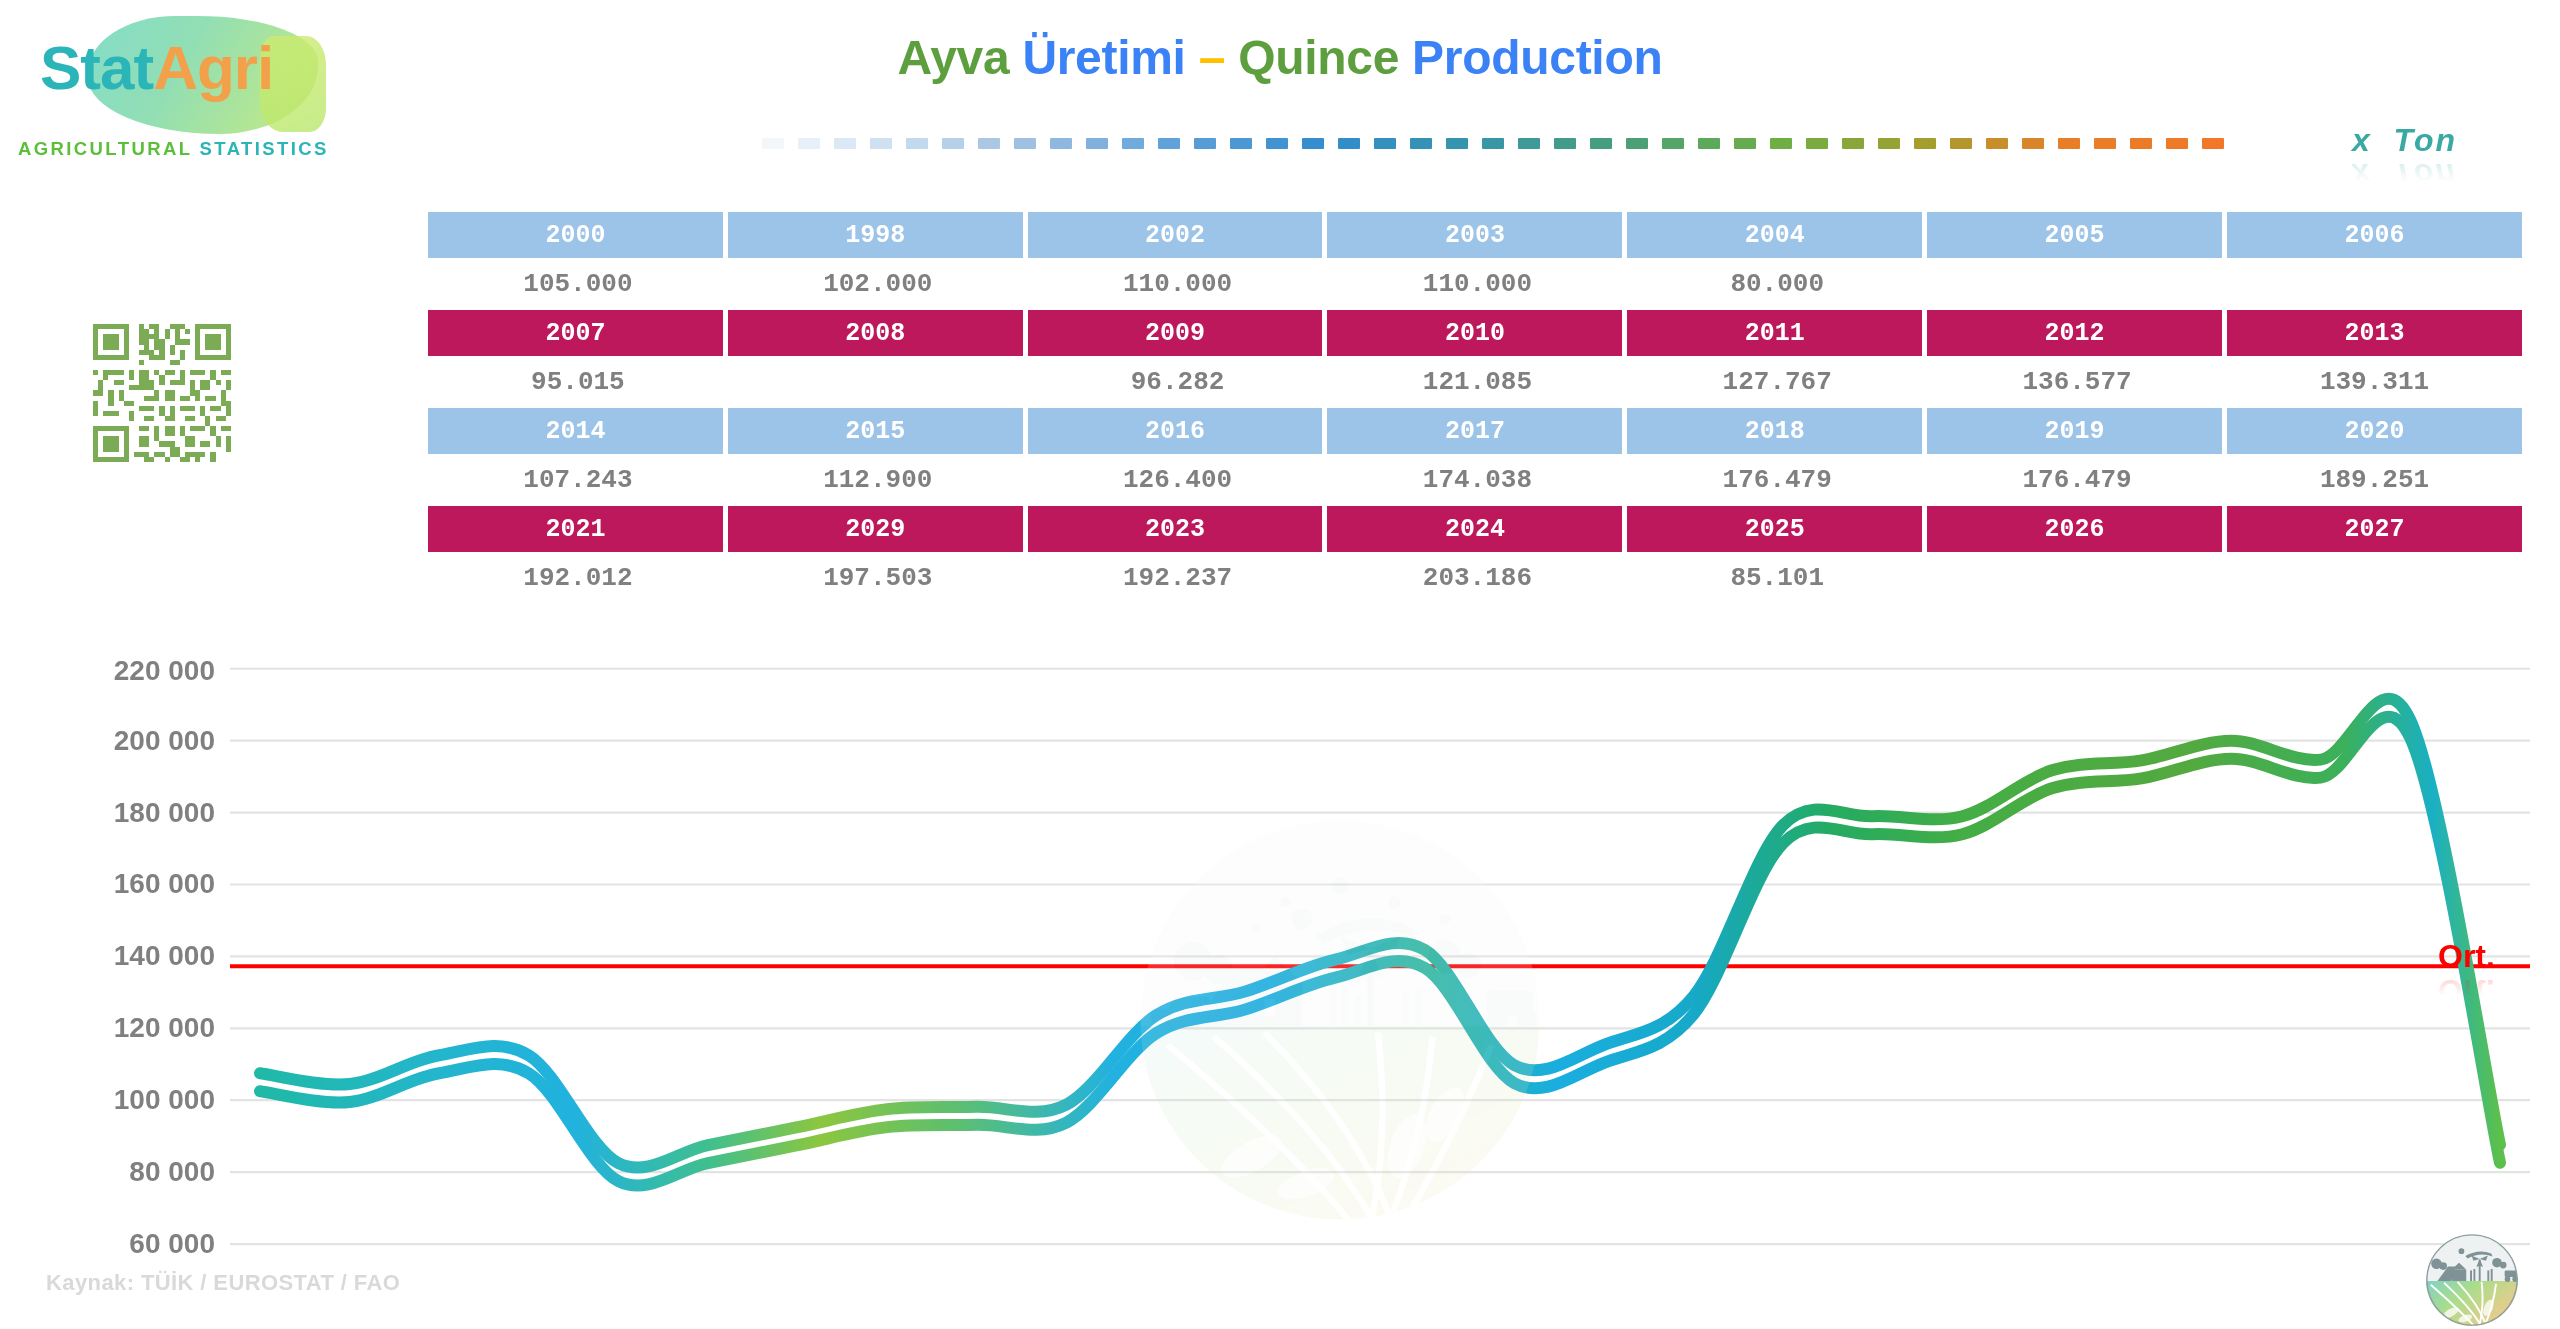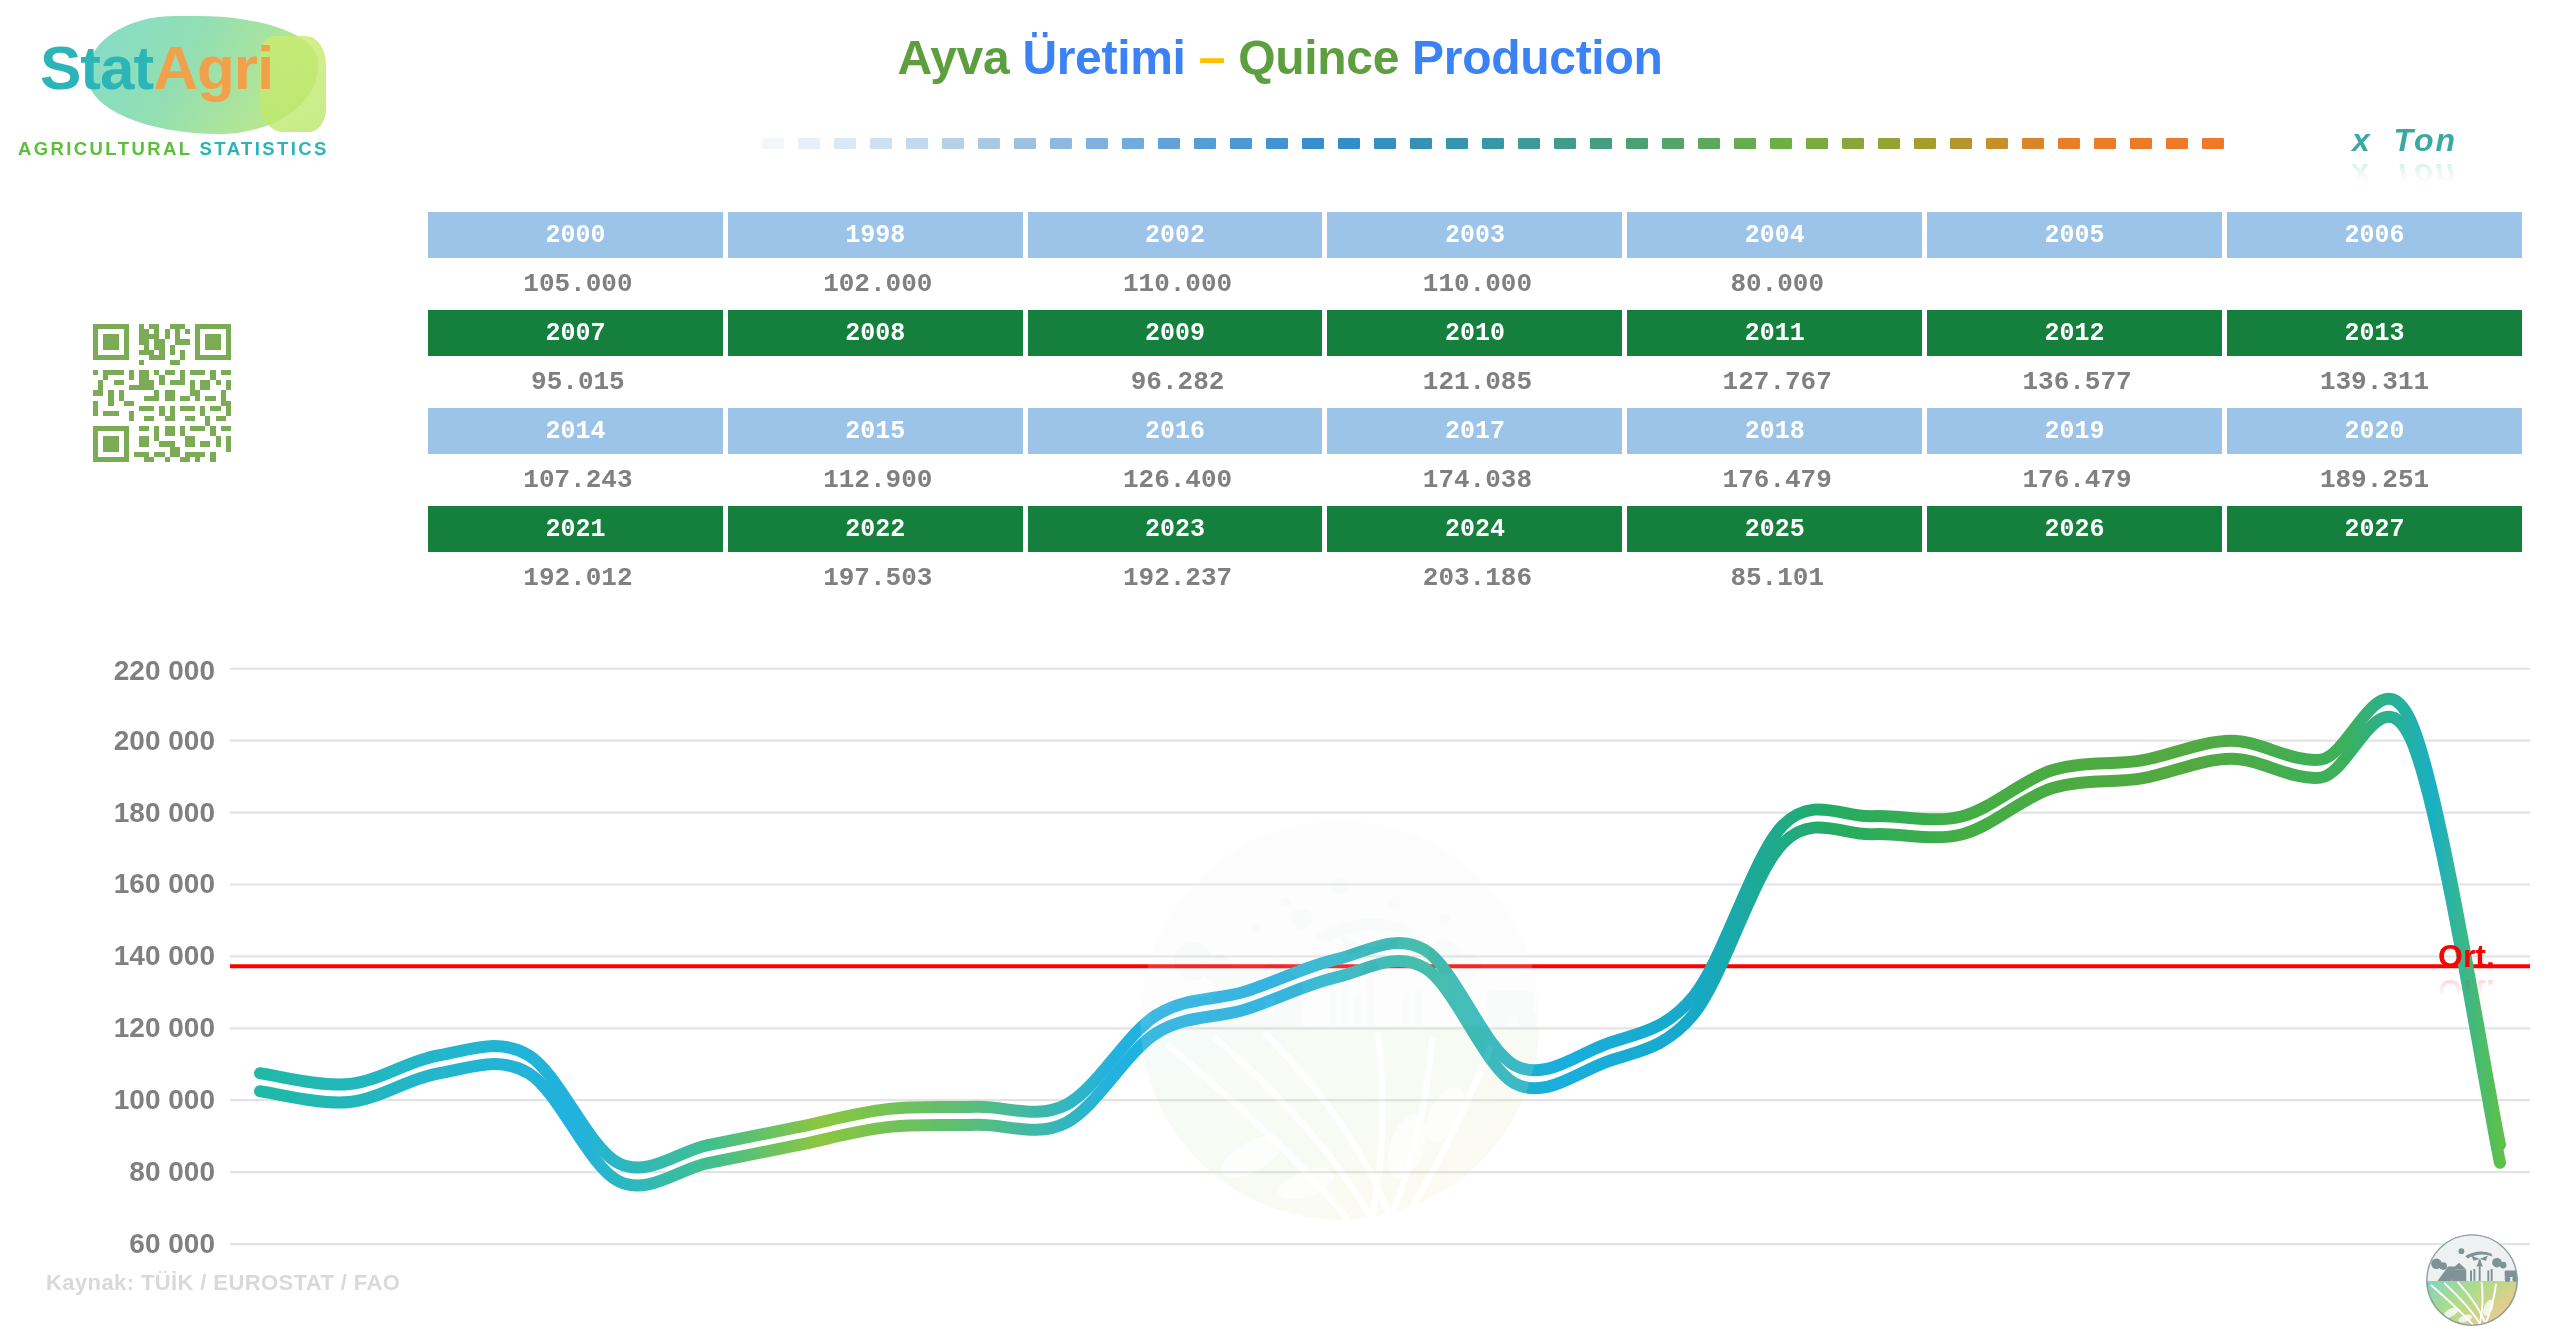--- a/index.html
+++ b/index.html
@@ -49,21 +49,21 @@
   #qr{position:absolute;left:88px;top:318px;width:148px;height:150px;}
 
   
   #table{position:absolute;left:428px;top:212px;width:1098px;font-family:Liberation Mono, monospace;}
   table{border-collapse:separate;border-spacing:0;width:2094px;table-layout:fixed;}
   table td{width:14.2857%;}
   tr.hdr td{height:44px;text-align:center;color:#fff;font-weight:bold;font-size:25px;
      border-right:5px solid #fff;}
   tr.hdr td:last-child{border-right:0;}
   tr.hdr.blue td{background:#9cc3e8;}
-  tr.hdr.green td{background:#15803d;}
+  tr.hdr.green td{background:#be185d;}
   tr.val td{height:50px;text-align:center;color:#808080;font-weight:bold;font-size:26px;
      background:#fff;}
   #ylabels{position:absolute;left:0;top:640px;width:215px;height:640px;}
   #ylabels div{position:absolute;right:0;font-size:28px;font-weight:bold;color:#808080;
      white-space:nowrap;transform:translateY(-50%);}
   #plot{position:absolute;left:230px;top:640px;width:2300px;height:640px;}
 
   #watermark{position:absolute;left:1130px;top:810px;width:420px;height:420px;
      opacity:.30;pointer-events:none;}
 
@@ -306,21 +306,21 @@
           <td>107.243</td>
           <td>112.900</td>
           <td>126.400</td>
           <td>174.038</td>
           <td>176.479</td>
           <td>176.479</td>
           <td>189.251</td>
         </tr>
         <tr class="hdr green">
           <td>2021</td>
-          <td>2022</td>
+          <td>2029</td>
           <td>2023</td>
           <td>2024</td>
           <td>2025</td>
           <td>2026</td>
           <td>2027</td>
         </tr>
         <tr class="val">
           <td>192.012</td>
           <td>197.503</td>
           <td>192.237</td>

